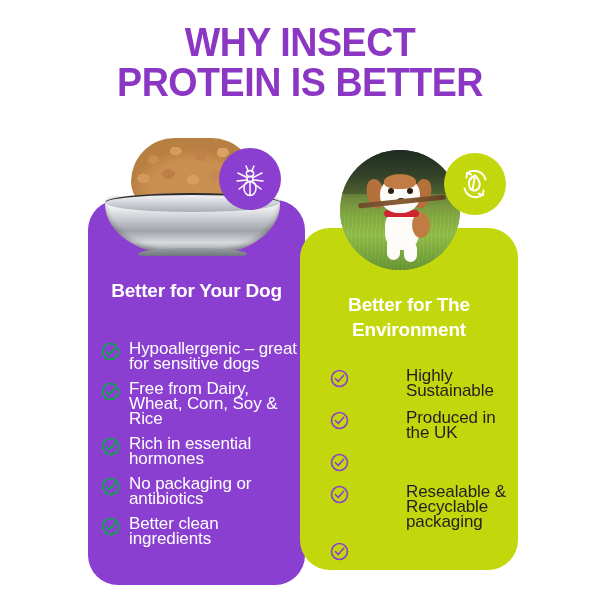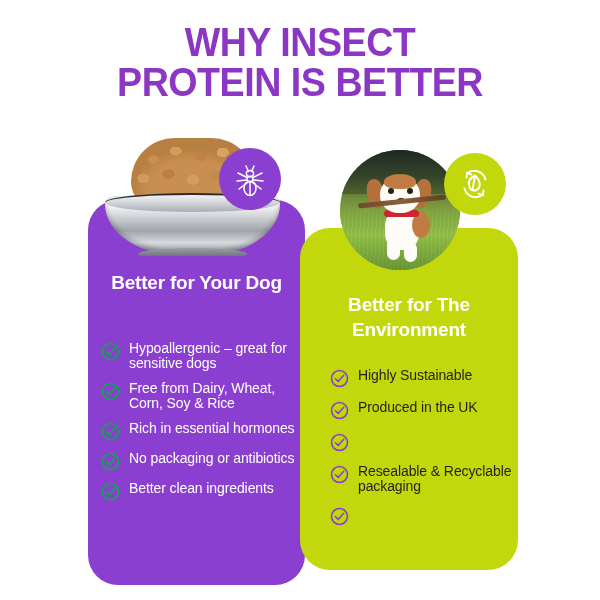--- a/index.html
+++ b/index.html
@@ -26,33 +26,33 @@
   }
   .card-green{
     left:300px;top:228px;width:218px;height:342px;background:#C3D80C;z-index:3;
   }
 
   
   .card-head{
     position:absolute;color:#ffffff;font-weight:bold;text-align:center;
     font-size:19px;line-height:25px;letter-spacing:-0.2px;
   }
-  .head-purple{left:96px;top:270px;width:201px;z-index:4;}
+  .head-purple{left:96px;top:278px;width:201px;z-index:4;}
   .head-green{left:308px;top:292px;width:202px;z-index:4;}
 
   
   .bullets{position:absolute;z-index:4;}
   .bullets-purple{left:101px;top:341px;width:196px;}
   .bullets-green{left:330px;top:368px;width:188px;}
 
   .bullet{display:flex;align-items:flex-start;margin-bottom:10px;}
-  .bullets-green .bullet{margin-bottom:12px;}
+  .bullets-green .bullet{margin-bottom:12px;gap:48px;}
   .check{flex:0 0 auto;width:19px;height:19px;margin-right:9px;margin-top:1px;}
   .bullet-text{
-    font-size:14px;line-height:15px;letter-spacing:-0.1px;
+    font-size:17px;line-height:15px;letter-spacing:-0.1px;
     font-family:"Liberation Sans",sans-serif;
   }
   .bullets-purple .bullet-text{color:#ffffff;}
   .bullets-green .bullet-text{color:#231f20;}
 
   
   .photo{position:absolute;overflow:hidden;}
 
   
   .bowl-wrap{left:105px;top:138px;width:175px;height:118px;z-index:5;}

